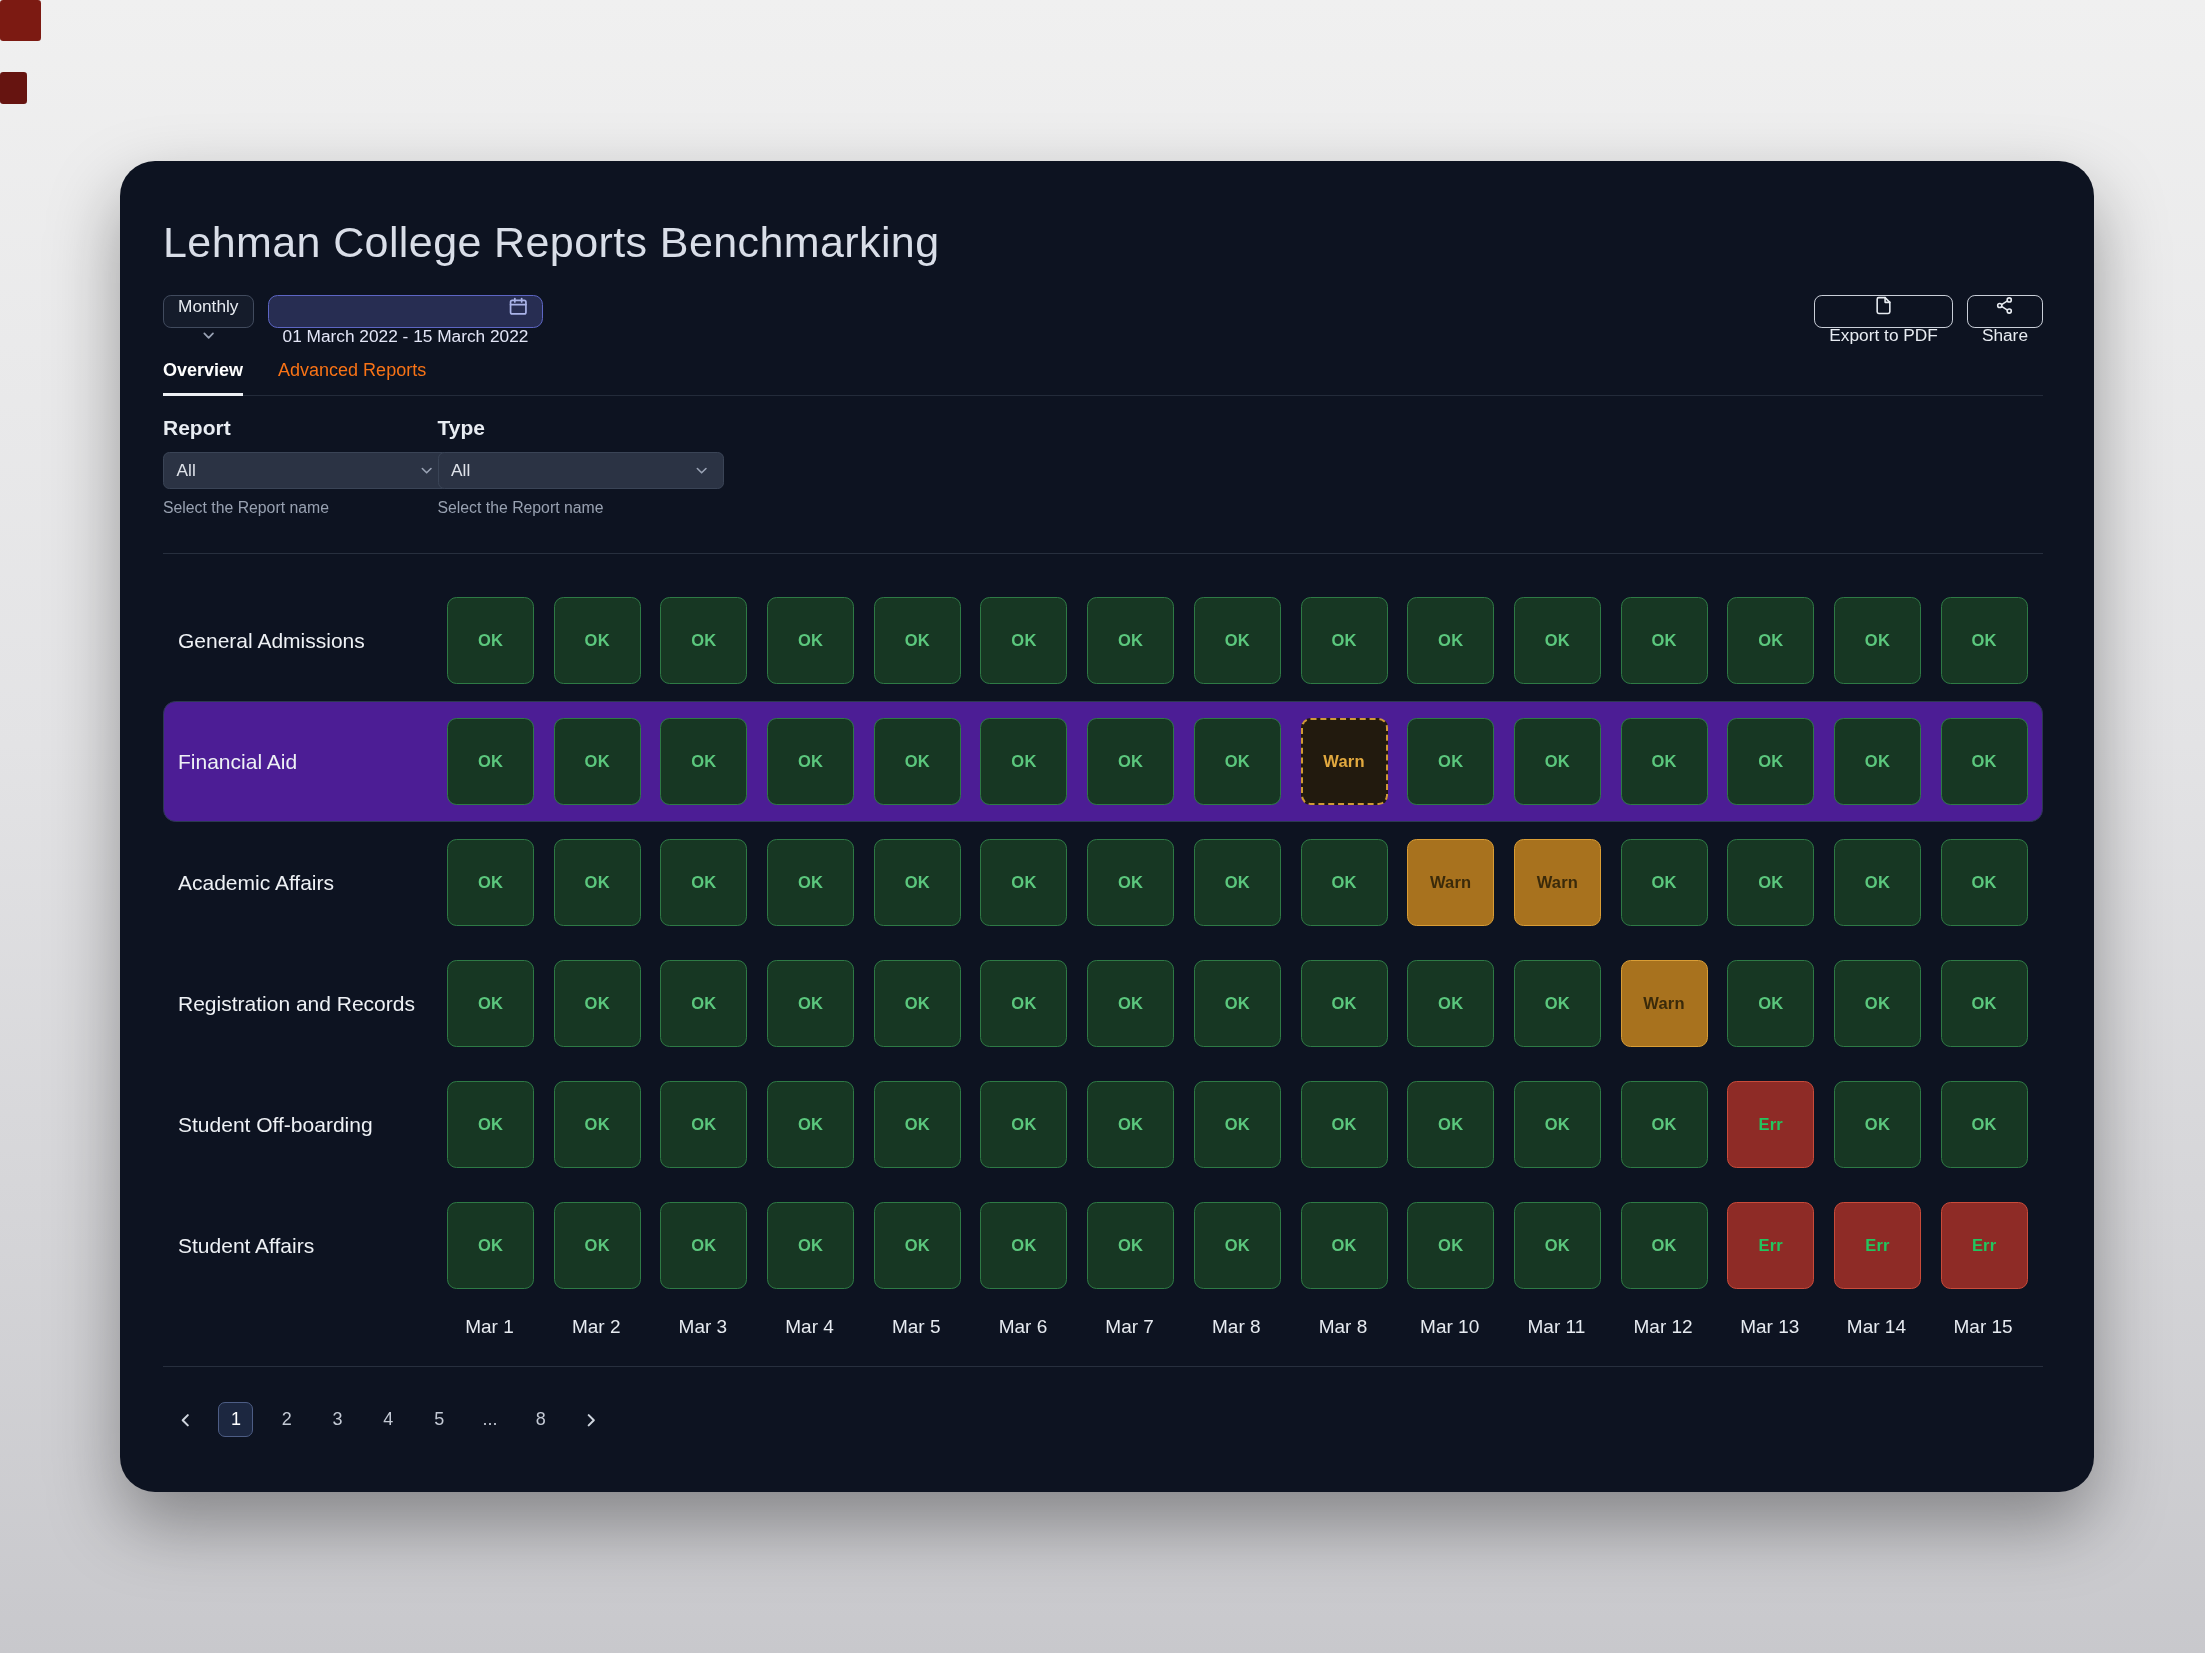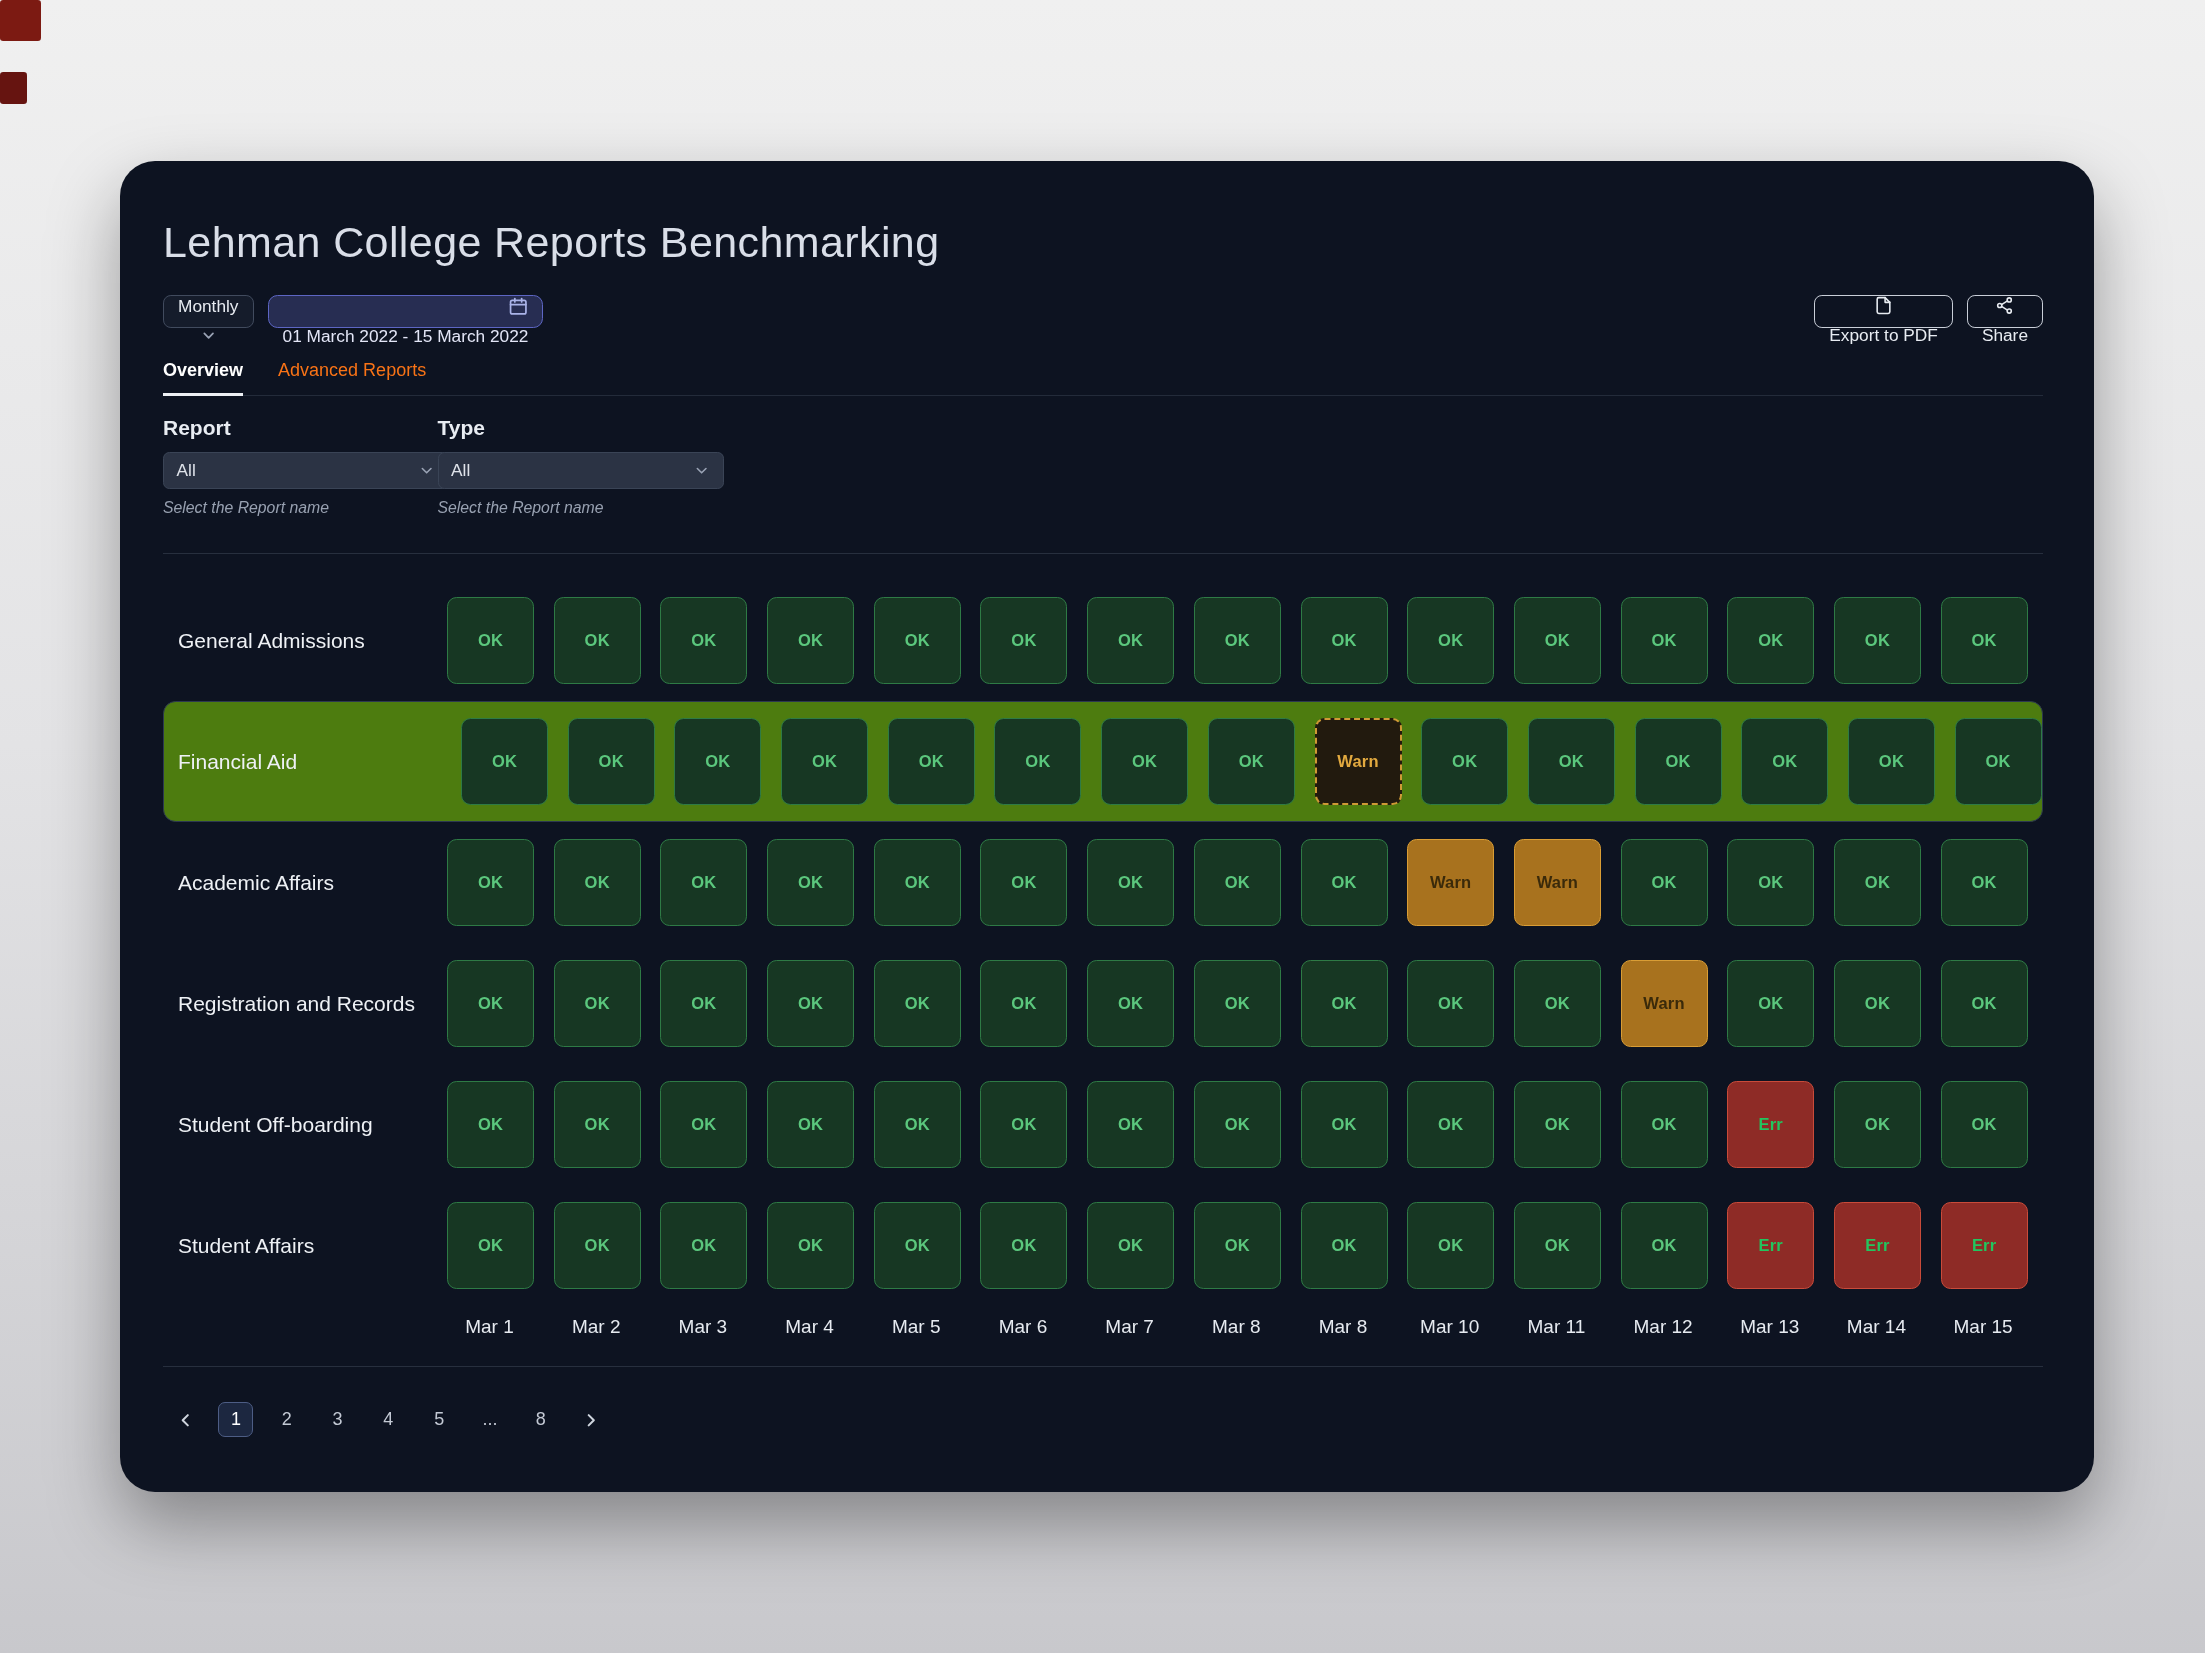--- a/index.html
+++ b/index.html
@@ -70,32 +70,32 @@
   
   .filters { margin-top: 20.5px; display: flex; gap: 31.5px; }
   .filter { width: 243px; }
   .filter-label { font-size: 21px; font-weight: 600; color: #e8ecf2; height: 25px; }
   .select {
     margin-top: 11px; width: 286px; height: 37px;
     background: #2b3344; border: 1.2px solid #3a4456; border-radius: 6.3px;
     display: flex; align-items: center; justify-content: space-between;
     padding: 0 12.6px; font-size: 17.3px; color: #dfe3ea; cursor: pointer;
   }
-  .helper { margin-top: 9.5px; font-size: 15.8px; color: #98a1b1; font-style: italic; }
+  .helper { margin-top: 9.5px; font-size: 15.8px; color: #98a1b1; }
 
   .divider { margin-top: 36px; height: 1.6px; background: #272f3e; }
 
   
   .grid { margin-top: 26px; }
   .grid-row {
     display: flex; align-items: center;
     height: 121px;
     border: 1.6px solid transparent; border-radius: 12.6px;
   }
-  .grid-row.highlighted { background: #4d7c0f; border-color: #2c3850; gap: 14px; }
+  .grid-row.highlighted { background: #4c1d95; border-color: #2c3850; }
   .row-label { width: 283px; padding-left: 14px; font-size: 21px; color: #eef1f5; }
   .cells { display: flex; gap: 19.7px; }
   .cell {
     width: 87px; height: 87px;
     border-radius: 9.5px; border: 1.6px solid transparent;
     display: flex; align-items: center; justify-content: center;
     font-size: 16.5px; font-weight: 700; letter-spacing: 0.2px;
     cursor: pointer;
   }
   .cell.ok   { background: #173723; border-color: #2e7a45; color: #5bc77d; }

